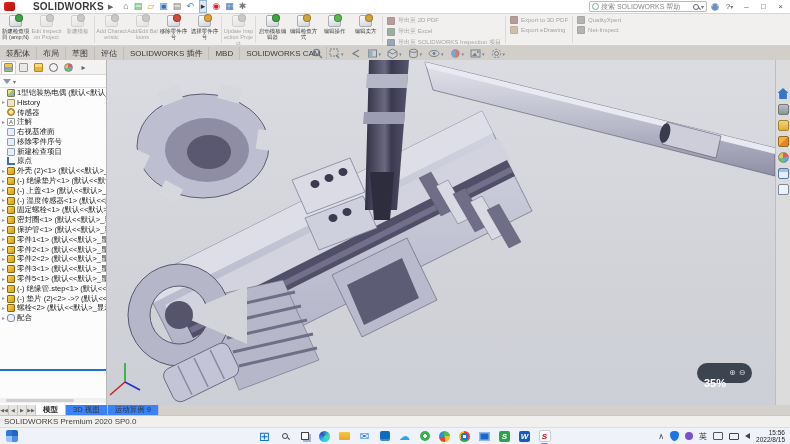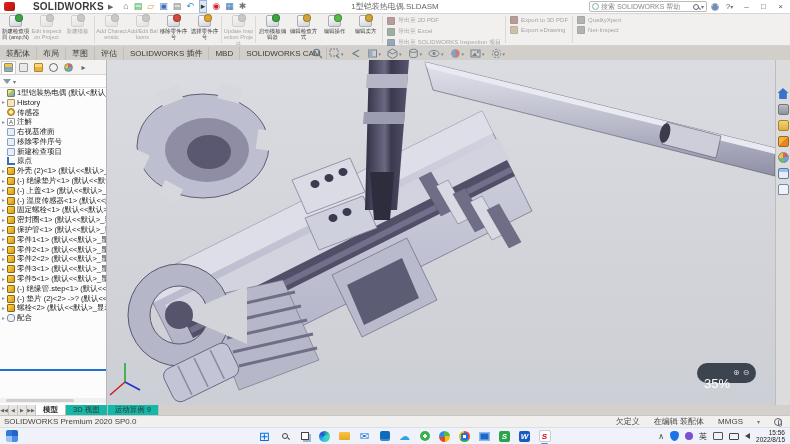--- a/index.html
+++ b/index.html
@@ -78,39 +78,39 @@
   .ti-mates { background:#eef1f5; border:1px solid #7f8aa0; border-radius:3px; }
   .tlabel { font-size:7.5px; color:#222; overflow:hidden; }
   .split-line { position:absolute; left:0; width:107px; height:2px; background:#1f6fd4; }
   .panel-hscroll { position:absolute; left:0; bottom:2px; width:107px; height:5px; background:#f0f0f0; }
   .panel-hscroll .thumb { position:absolute; left:6px; top:1px; width:68px; height:3px; background:#cfcfcf; border-radius:2px; }
 
   
   .viewport { position:absolute; left:107px; top:0; width:668px; height:345px; background:linear-gradient(180deg,#dadce1 0%,#d2d4d9 55%,#cdcfd6 100%); overflow:hidden; }
   .viewport svg { display:block; }
   .zoom-badge { position:absolute; left:590px; top:303px; height:20px; min-width:50px; background:rgba(40,48,62,.88); border-radius:10px; display:flex; align-items:center; gap:3px; padding:0 7px; color:#fff; }
-  .zoom-badge .zval { font-size:13px; font-weight:normal;margin-top:20px; }
+  .zoom-badge .zval { font-size:11px; font-weight:bold;margin-top:20px; }
   .zoom-badge .zico { font-size:8px; color:#cfd6e0; line-height:1; }
 
   
   .taskpane { position:absolute; left:775px; top:0; width:15px; height:345px; background:#dcdcdc; border-left:1px solid #bdbdbd; display:flex; flex-direction:column; align-items:center; padding-top:28px; gap:5px; }
   .tp { width:11px; height:11px; border-radius:2px; flex:none; }
   .tp-home { background:#3a74c9; clip-path:polygon(50% 0,100% 45%,85% 45%,85% 100%,15% 100%,15% 45%,0 45%); }
   .tp-lib { background:linear-gradient(180deg,#b9bec6,#8d939c); border:1px solid #777; }
   .tp-folder { background:linear-gradient(#f2d27a,#dfae3c); border:1px solid #a8842a; }
   .tp-palette { background:linear-gradient(135deg,#f2b23c 50%,#e88428 50%); border:1px solid #9a6a20; }
   .tp-ball { background:conic-gradient(#e25c5c 0 25%,#5ca8e2 0 50%,#68c072 0 75%,#e8c34c 0); border-radius:50%; border:1px solid #888; }
   .tp-props { background:linear-gradient(180deg,#9fc0e8 30%,#e8eef7 30%); border:1px solid #5a7aa8; }
   .tp-forum { background:#eef3f8; border:1px solid #7a8aa0; border-radius:2px 2px 2px 0; }
 
   
   .doctabs { position:absolute; left:0; top:405px; width:790px; height:10px; background:#d4d1cd; display:flex; align-items:stretch; font-size:7.5px; }
   .tabnav { display:flex; }
   .tabnav span { width:9px; display:flex; align-items:center; justify-content:center; font-size:5px; color:#666; background:#e6e4e1; border-right:1px solid #c6c3bf; }
-  .dtab { padding:0 7px; display:flex; align-items:center; color:#333; border-right:1px solid #bfbcb8; background:#14b8a6; white-space:nowrap; }
+  .dtab { padding:0 7px; display:flex; align-items:center; color:#333; border-right:1px solid #bfbcb8; background:#3b82f6; white-space:nowrap; }
   .dtab.active { background:#fff; font-weight:bold; }
 
   
   .statusbar { position:absolute; left:0; top:415px; width:790px; height:12px; background:#f1f0ef; border-top:1px solid #c9c7c5; display:flex; align-items:center; font-size:8px; color:#444; padding:0 4px; }
   .status-right { margin-left:auto; display:flex; align-items:center; gap:14px; padding-right:4px; }
   .status-right .sitem { white-space:nowrap; }
   .globe2 { width:8px; height:8px; border:1px solid #667; border-radius:50%; position:relative; }
   .globe2::after { content:""; position:absolute; left:3px; top:0; width:2px; height:8px; border-left:1px solid #667; border-right:1px solid #667; border-radius:50%; }
 
   
@@ -164,21 +164,20 @@
         <span class="qa" style="font-size: 9px; line-height: 11px; color: rgb(58, 166, 66);">▤</span>
         <span class="qa" style="font-size: 9px; line-height: 11px; color: rgb(210, 164, 58);">▱</span>
         <span class="qa" style="font-size: 9px; line-height: 11px; color: rgb(58, 111, 181);">▣</span>
         <span class="qa" style="font-size: 9px; line-height: 11px; color: rgb(119, 119, 119);">▤</span>
         <span class="qa" style="font-size: 9px; line-height: 11px; color: rgb(58, 143, 181);">↶</span>
         <span class="qa" style="font-size: 9px; line-height: 11px; color: rgb(51, 51, 51); background: rgb(221, 230, 242); border: 1px solid rgb(154, 180, 216); padding: 0px 1px;">▸</span>
         <span class="qa" style="font-size: 9px; line-height: 11px; color: rgb(204, 34, 51);">◉</span>
         <span class="qa" style="font-size: 9px; line-height: 11px; color: rgb(58, 111, 181);">▦</span>
         <span class="qa" style="font-size: 9px; line-height: 11px; color: rgb(119, 119, 119);">✱</span>
       </div>
-    <div class="doc-title">1型铠装热电偶.SLDASM</div>
     <div class="tb-right">
       <div class="searchbox">
         <span class="globe-ico"></span>
         <span class="search-text">搜索 SOLIDWORKS 帮助</span>
         <span class="mag"></span>
         <span class="caret">▾</span>
       </div>
       <span class="person-ico"></span>
       <span class="wbtn">
           <span>?</span>
@@ -640,27 +639,20 @@
     </div>
     <div id="doc-tabs" style="display:flex;align-items:stretch;">
         <div class="dtab active">模型</div>
         <div class="dtab">3D 视图</div>
         <div class="dtab">运动算例 9</div>
       </div>
   </div>
 
   <div class="statusbar">
     <span>SOLIDWORKS Premium 2020 SP0.0</span>
-    <div class="status-right" id="status-right">
-        <span class="sitem">欠定义</span>
-        <span class="sitem">在编辑 装配体</span>
-        <span class="sitem">MMGS</span>
-        <span class="caret">▾</span>
-        <span class="globe2"></span>
-      </div>
   </div>
 
   <div class="taskbar">
     <span class="tb-widgets"></span>
     <div class="tb-center" id="taskbar-center">
         <div class="tbi tb-start">⊞</div>
         <div class="tbi tb-search">
           <span class="mag"></span>
         </div>
         <div class="tbi tb-taskview">

